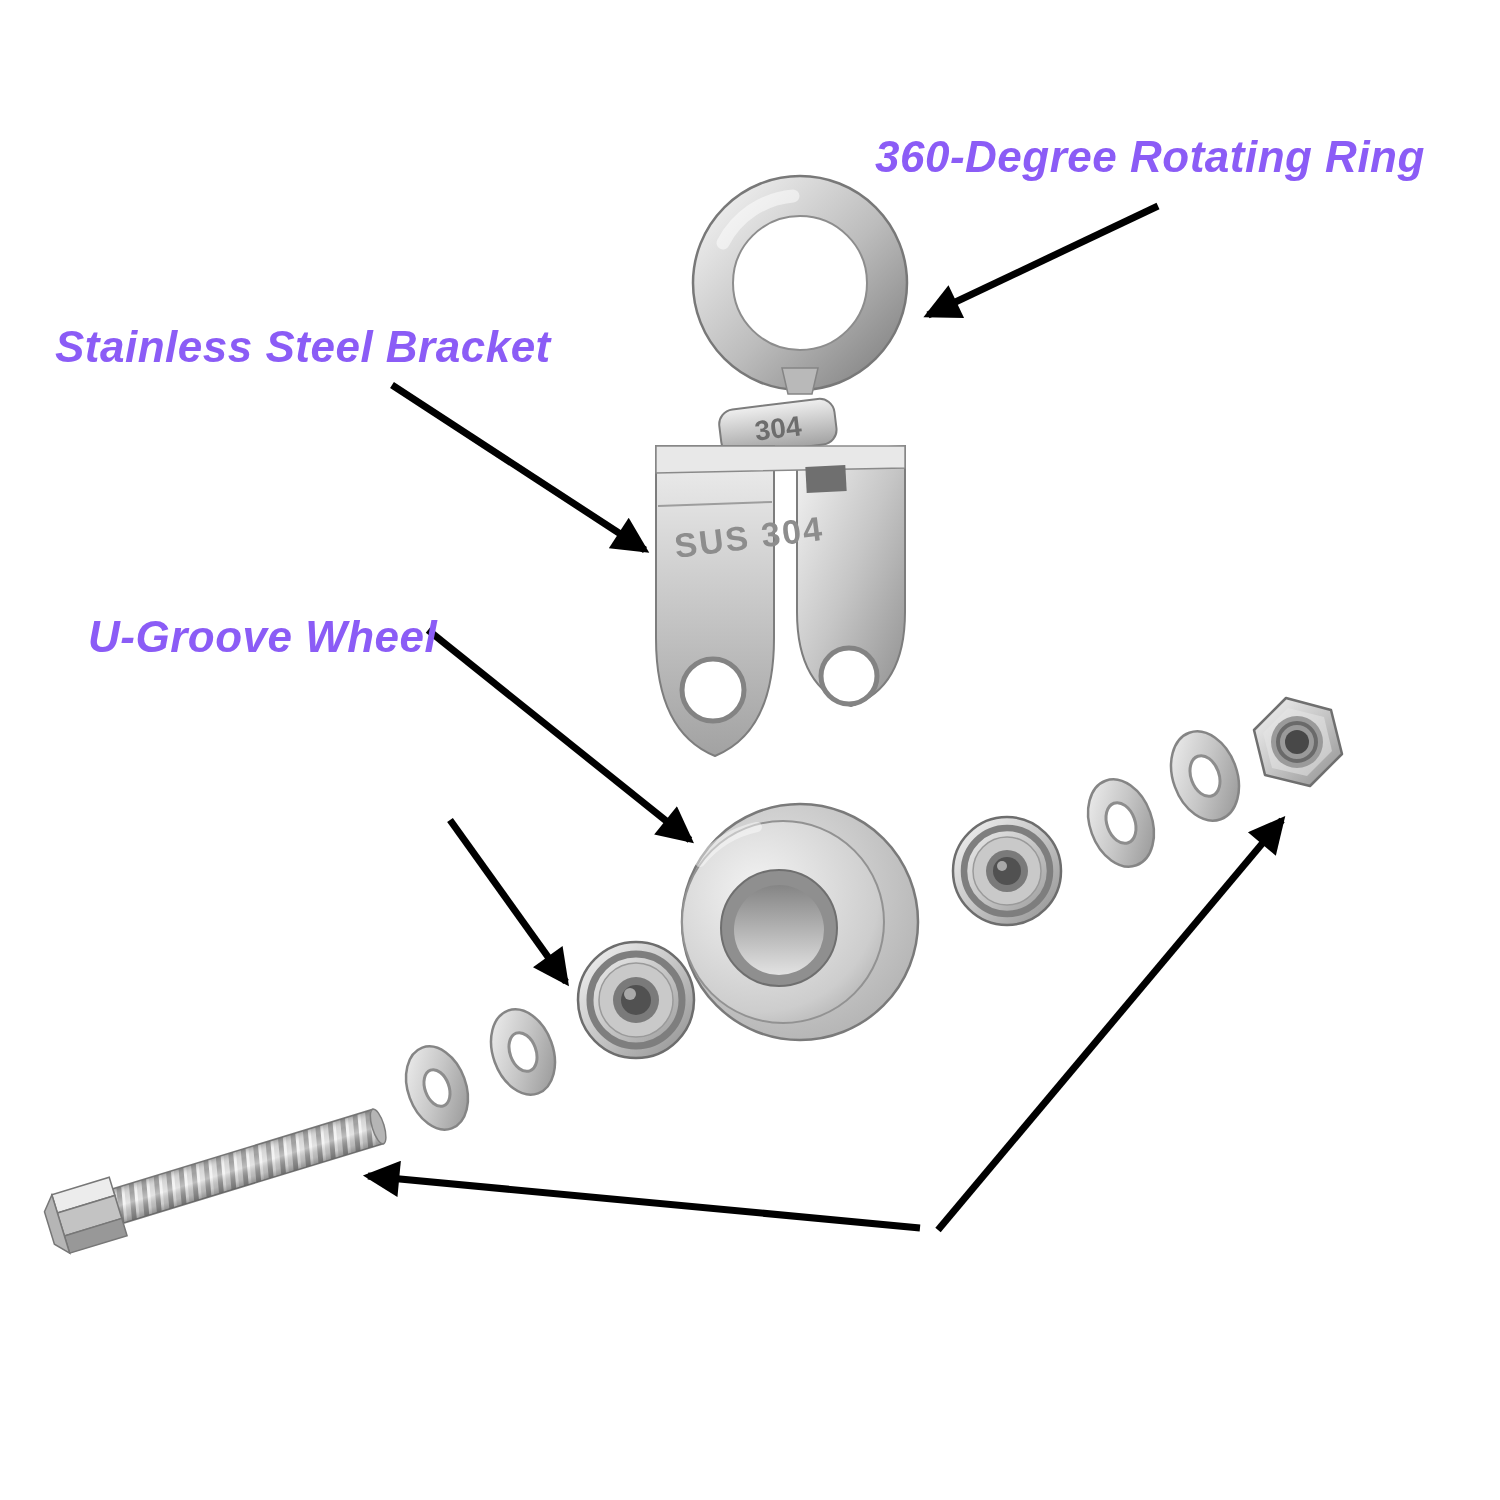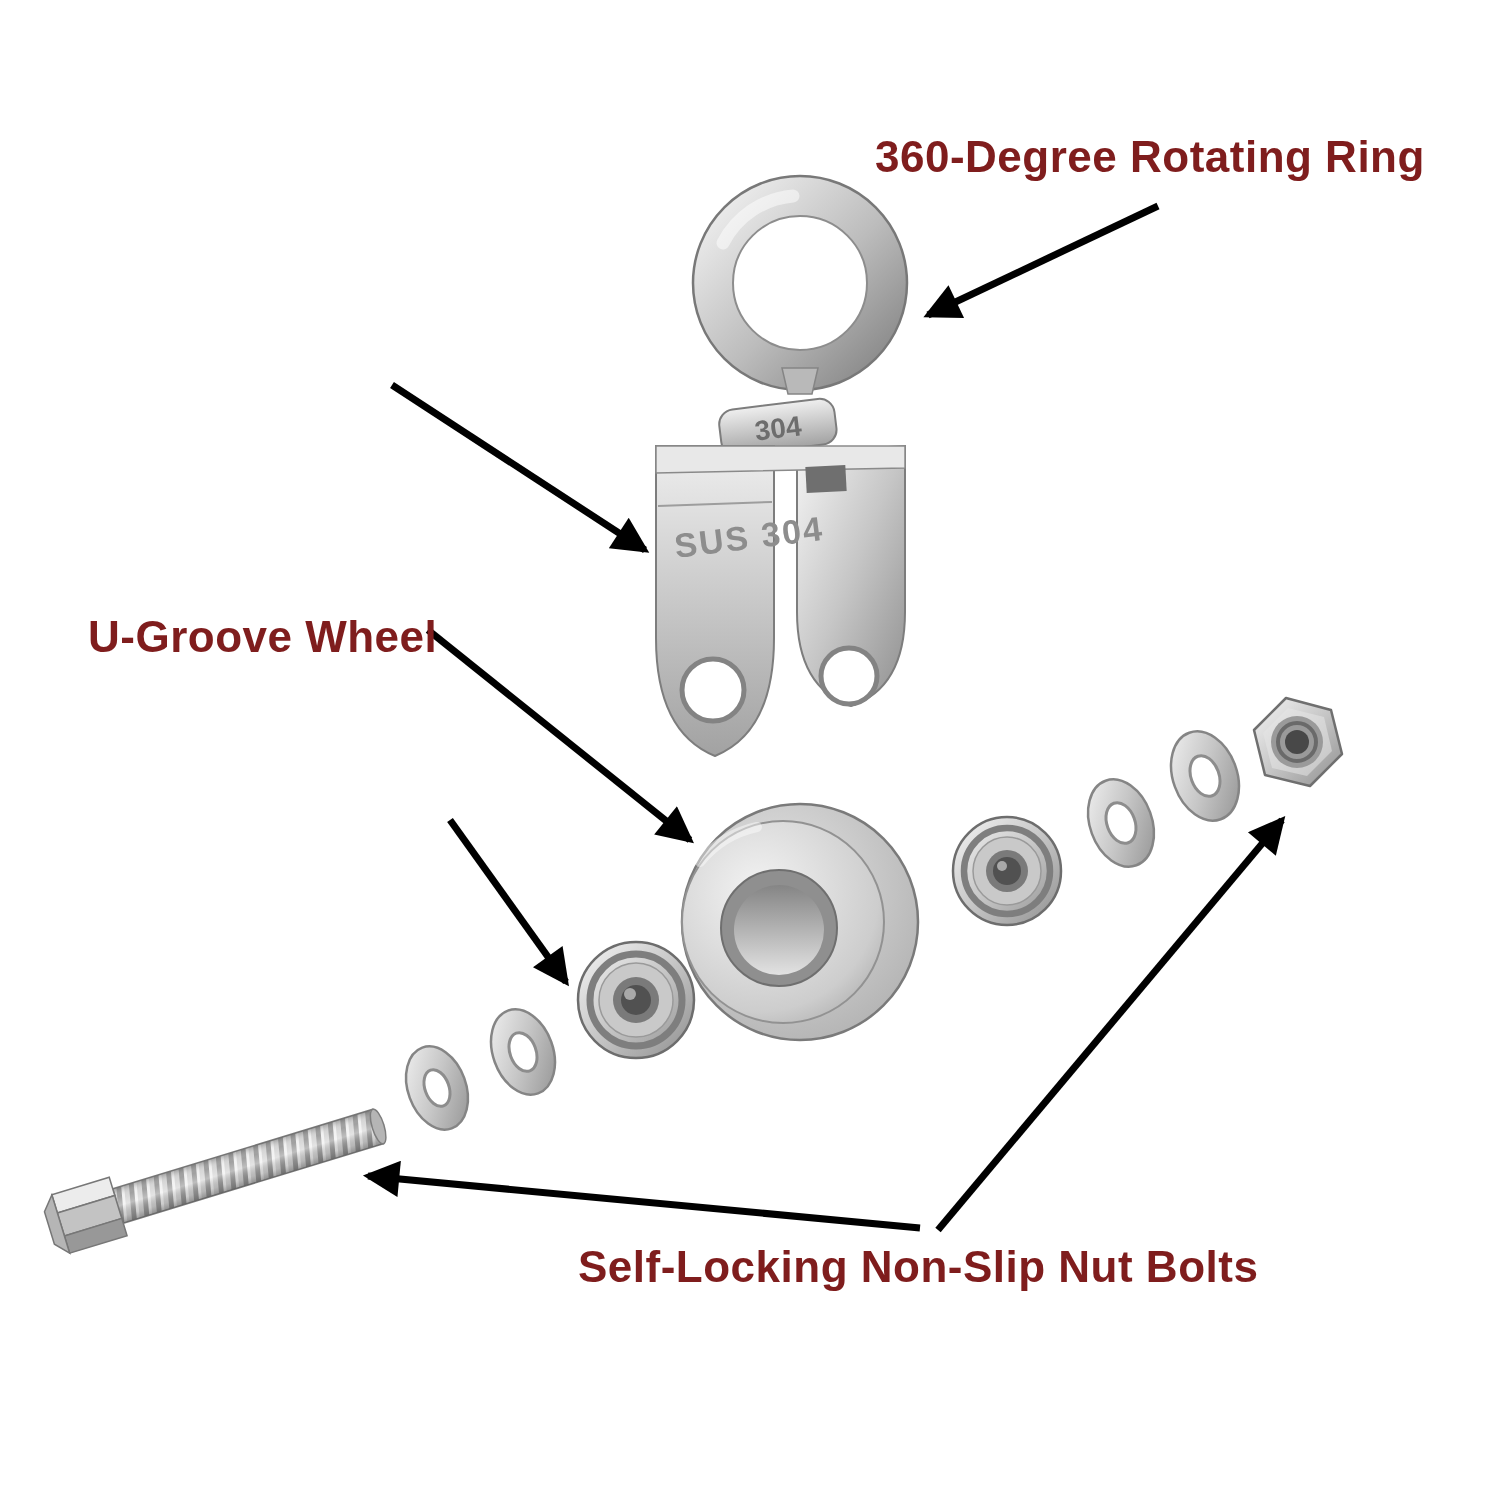--- a/index.html
+++ b/index.html
@@ -18,23 +18,24 @@
   .figure svg {
     position: absolute;
     left: 0;
     top: 0;
   }
   .diagram-label {
     position: absolute;
     font-family: "Liberation Sans", sans-serif;
     font-weight: 700;
     font-size: 44px;
-    color: #7f1d1d;
+    color: #8b5cf6;
     white-space: nowrap;
     letter-spacing: 0.5px;
+    font-style: italic;
   }
 </style>
 </head>
 <body>
 
 <div class="figure">
 
   <svg width="1500" height="1500" viewBox="0 0 1500 1500">
     <defs>
       <marker id="ah" viewBox="0 0 10 10" refX="8.6" refY="5" markerWidth="6.6" markerHeight="5.2" orient="auto-start-reverse">
@@ -173,19 +174,19 @@
       <line x1="392" y1="385" x2="645" y2="550" marker-end="url(#ah)"></line>
       <line x1="428" y1="630" x2="690" y2="840" marker-end="url(#ah)"></line>
       <line x1="450" y1="820" x2="566" y2="982" marker-end="url(#ah)"></line>
       <line x1="938" y1="1230" x2="1282" y2="820" marker-end="url(#ah)"></line>
       <line x1="920" y1="1228" x2="368" y2="1176" marker-end="url(#ah)"></line>
     </g>
   </svg>
 
   <div class="diagram-label" style="left:875px; top:132px;">360-Degree Rotating Ring</div>
 
+  <div class="diagram-label" style="left:55px; top:322px;">Stainless Steel Bracket</div>
 
   <div class="diagram-label" style="left:88px; top:568px;margin-top:44px;">U-Groove Wheel</div>
 
 
-  <div class="diagram-label" style="left:578px; top:1242px;">Self-Locking Non-Slip Nut Bolts</div>
 
 </div>
 
 </body></html>

